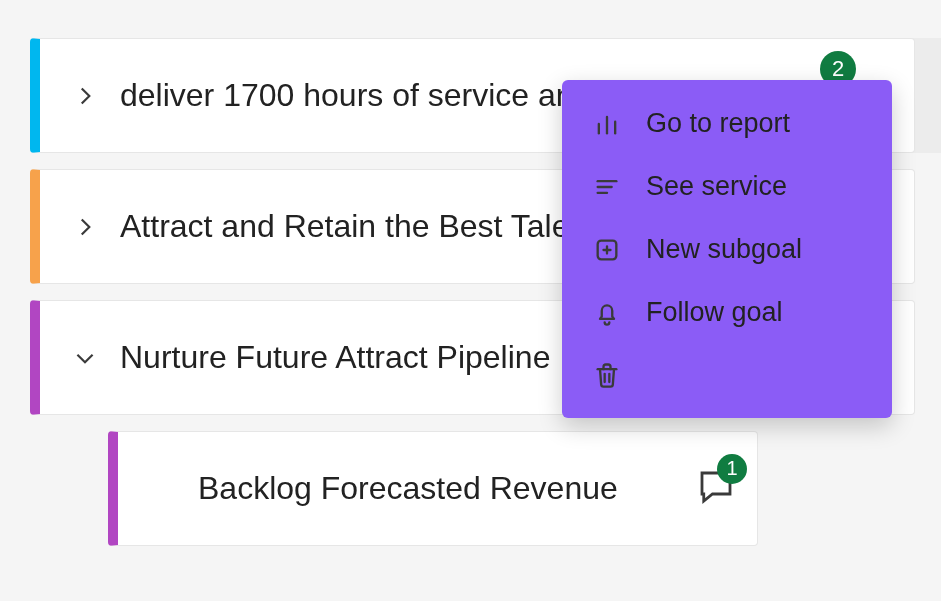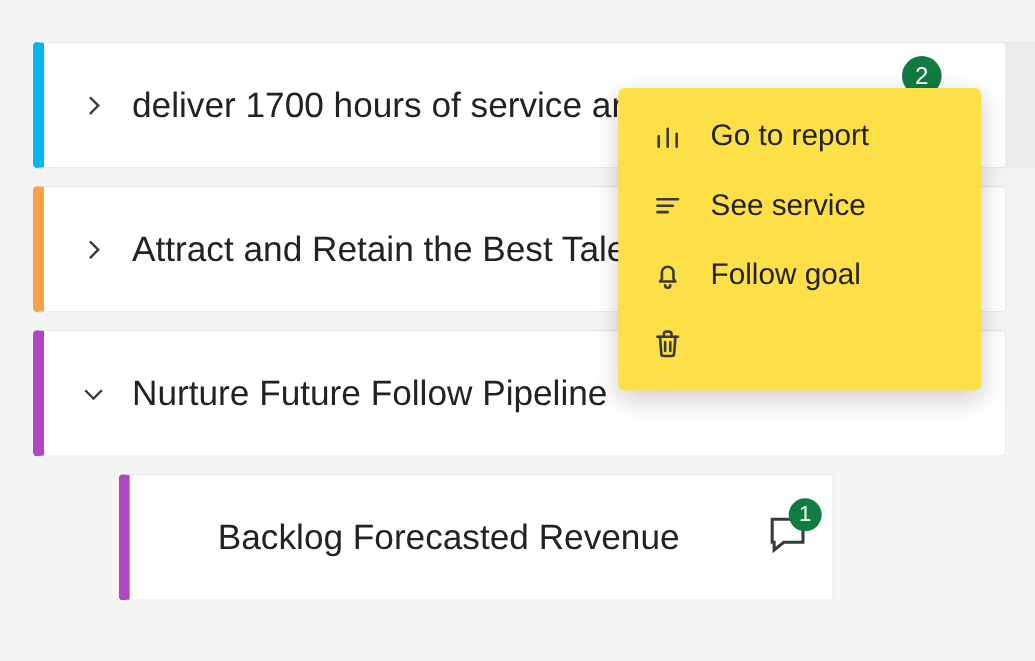--- a/index.html
+++ b/index.html
@@ -106,21 +106,21 @@
     height: 115px;
     background: #ececec;
   }
 
   
   .context-menu {
     position: absolute;
     left: 562px;
     top: 80px;
     width: 330px;
-    background: #fde047;
+    background: #8b5cf6;
     border-radius: 6px;
     box-shadow: 0 8px 24px rgba(0,0,0,0.2);
     padding: 12px 0;
     z-index: 10;
   }
   .menu-item {
     display: flex;
     align-items: center;
     padding: 16px 30px;
     gap: 24px;
@@ -165,21 +165,21 @@
     </div>
     <div class="goal-title">Attract and Retain the Best Talent</div>
   </div>
 
   <div class="goal-row" style="border-left-color:#b146c2">
     <div class="chevron-cell">
       <svg width="26" height="26" viewBox="0 0 24 24" fill="none" stroke-width="2">
         <polyline points="5 9 12 16 19 9"></polyline>
       </svg>
     </div>
-    <div class="goal-title">Nurture Future Follow Pipeline</div>
+    <div class="goal-title">Nurture Future Attract Pipeline</div>
   </div>
 
   <div class="goal-row goal-sub" style="border-left-color:#b146c2">
     <div class="chevron-cell"></div>
     <div class="goal-title">Backlog Forecasted Revenue</div>
     <div class="goal-right">
       <div class="chat-with-badge">
         <svg class="chat-icon" viewBox="0 0 24 24" fill="none" stroke-width="1.6">
           <path d="M4 4h16v12H10l-5 4v-4H4z"></path>
         </svg>
@@ -206,20 +206,30 @@
       <svg viewBox="0 0 24 24" fill="none" stroke-width="2" stroke-linecap="round">
         <line x1="4" y1="7" x2="20" y2="7"></line>
         <line x1="4" y1="12" x2="16" y2="12"></line>
         <line x1="4" y1="17" x2="12" y2="17"></line>
       </svg>
     </span>
     <span>See service</span>
   </div>
   <div class="menu-item">
     <span class="menu-icon">
+      <svg viewBox="0 0 24 24" fill="none" stroke-width="2" stroke-linecap="round">
+        <rect x="4" y="4" width="16" height="16" rx="3"></rect>
+        <line x1="12" y1="9" x2="12" y2="15"></line>
+        <line x1="9" y1="12" x2="15" y2="12"></line>
+      </svg>
+    </span>
+    <span>New subgoal</span>
+  </div>
+  <div class="menu-item">
+    <span class="menu-icon">
       <svg viewBox="0 0 24 24" fill="none" stroke-width="2" stroke-linecap="round" stroke-linejoin="round">
         <path d="M6 17h12l-1.5-2V10a4.5 4.5 0 0 0-9 0v5L6 17z"></path>
         <path d="M10 20a2 2 0 0 0 4 0"></path>
       </svg>
     </span>
     <span>Follow goal</span>
   </div>
   <div class="menu-item">
     <span class="menu-icon">
       <svg viewBox="0 0 24 24" fill="none" stroke-width="2" stroke-linecap="round" stroke-linejoin="round">

